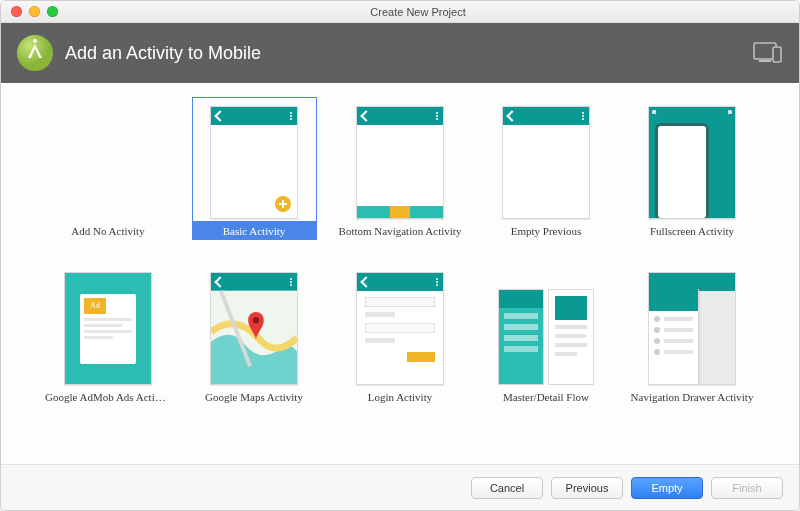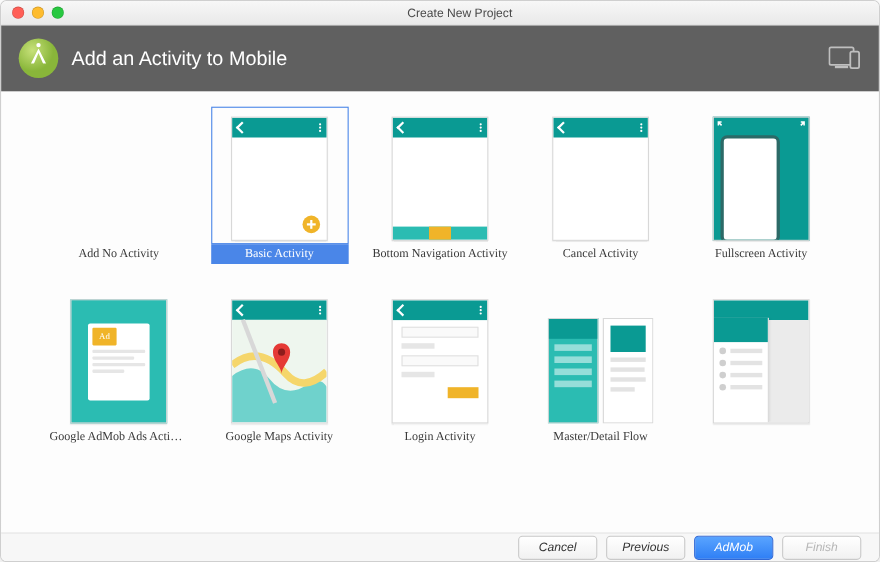--- a/index.html
+++ b/index.html
@@ -163,24 +163,23 @@
   .nav .drawer .item .d{width:6px;height:6px;border-radius:50%;background:#cfcfcf;}
   .nav .drawer .item .l{flex:1;height:4px;background:#e3e3e3;}
   .nav .shade{position:absolute;inset:0;top:18px;left:50px;background:#ebebeb;}
   
   .content::after{
     content:"";position:absolute;left:0;right:0;bottom:0;height:36px;
     background:linear-gradient(rgba(253,253,253,0),var(--body-bg));
     pointer-events:none;
   }
   .footer{
-    height:26px;border-top:1px solid #e2e2e2;
+    height:46px;border-top:1px solid #e2e2e2;
     display:flex;align-items:center;justify-content:flex-end;gap:8px;padding:0 16px;
     background:#f7f7f7;
-    font-style:italic;
   }
   .btn{
     min-width:72px;height:22px;border:1px solid #c9c9c9;border-radius:4px;
     background:linear-gradient(#ffffff,#f1f1f1);
     font-size:11px;color:#333;display:flex;align-items:center;justify-content:center;
     cursor:pointer;
   }
   .btn.primary{background:linear-gradient(#59a4ff,#2f7ff5);border-color:#2f68d6;color:#fff;}
   .btn.disabled{color:#b6b6b6;cursor:default;}
 </style>
@@ -261,21 +260,21 @@
             <div class="appbar">
                 <div class="back"></div>
                 <div class="menu">
                   <span></span>
                   <span></span>
                   <span></span>
                 </div>
               </div>
           </div>
         </div>
-        <div class="caption">Cancel Activity</div>
+        <div class="caption">Empty Previous</div>
       </div>
 
       <div class="tile">
         <div class="thumb-wrap">
           <div class="thumb full">
             <div class="corners">
               <svg viewBox="0 0 10 10">
                   <path d="M1 4V1H4 M1 1 L4 4" stroke="#fff" stroke-width="1.4" fill="none"></path>
                 </svg>
               <svg viewBox="0 0 10 10">
@@ -391,24 +390,25 @@
                   <div class="d"></div>
                   <div class="l"></div>
                 </div>
               <div class="item">
                   <div class="d"></div>
                   <div class="l"></div>
                 </div>
             </div>
           </div>
         </div>
+        <div class="caption">Navigation Drawer Activity</div>
       </div>
 
     </div>
   </div>
 
   <div class="footer">
     <div class="btn">Cancel</div>
     <div class="btn">Previous</div>
-    <div class="btn primary">AdMob</div>
+    <div class="btn primary">Empty</div>
     <div class="btn disabled">Finish</div>
   </div>
 </div>
 
 </body></html>

